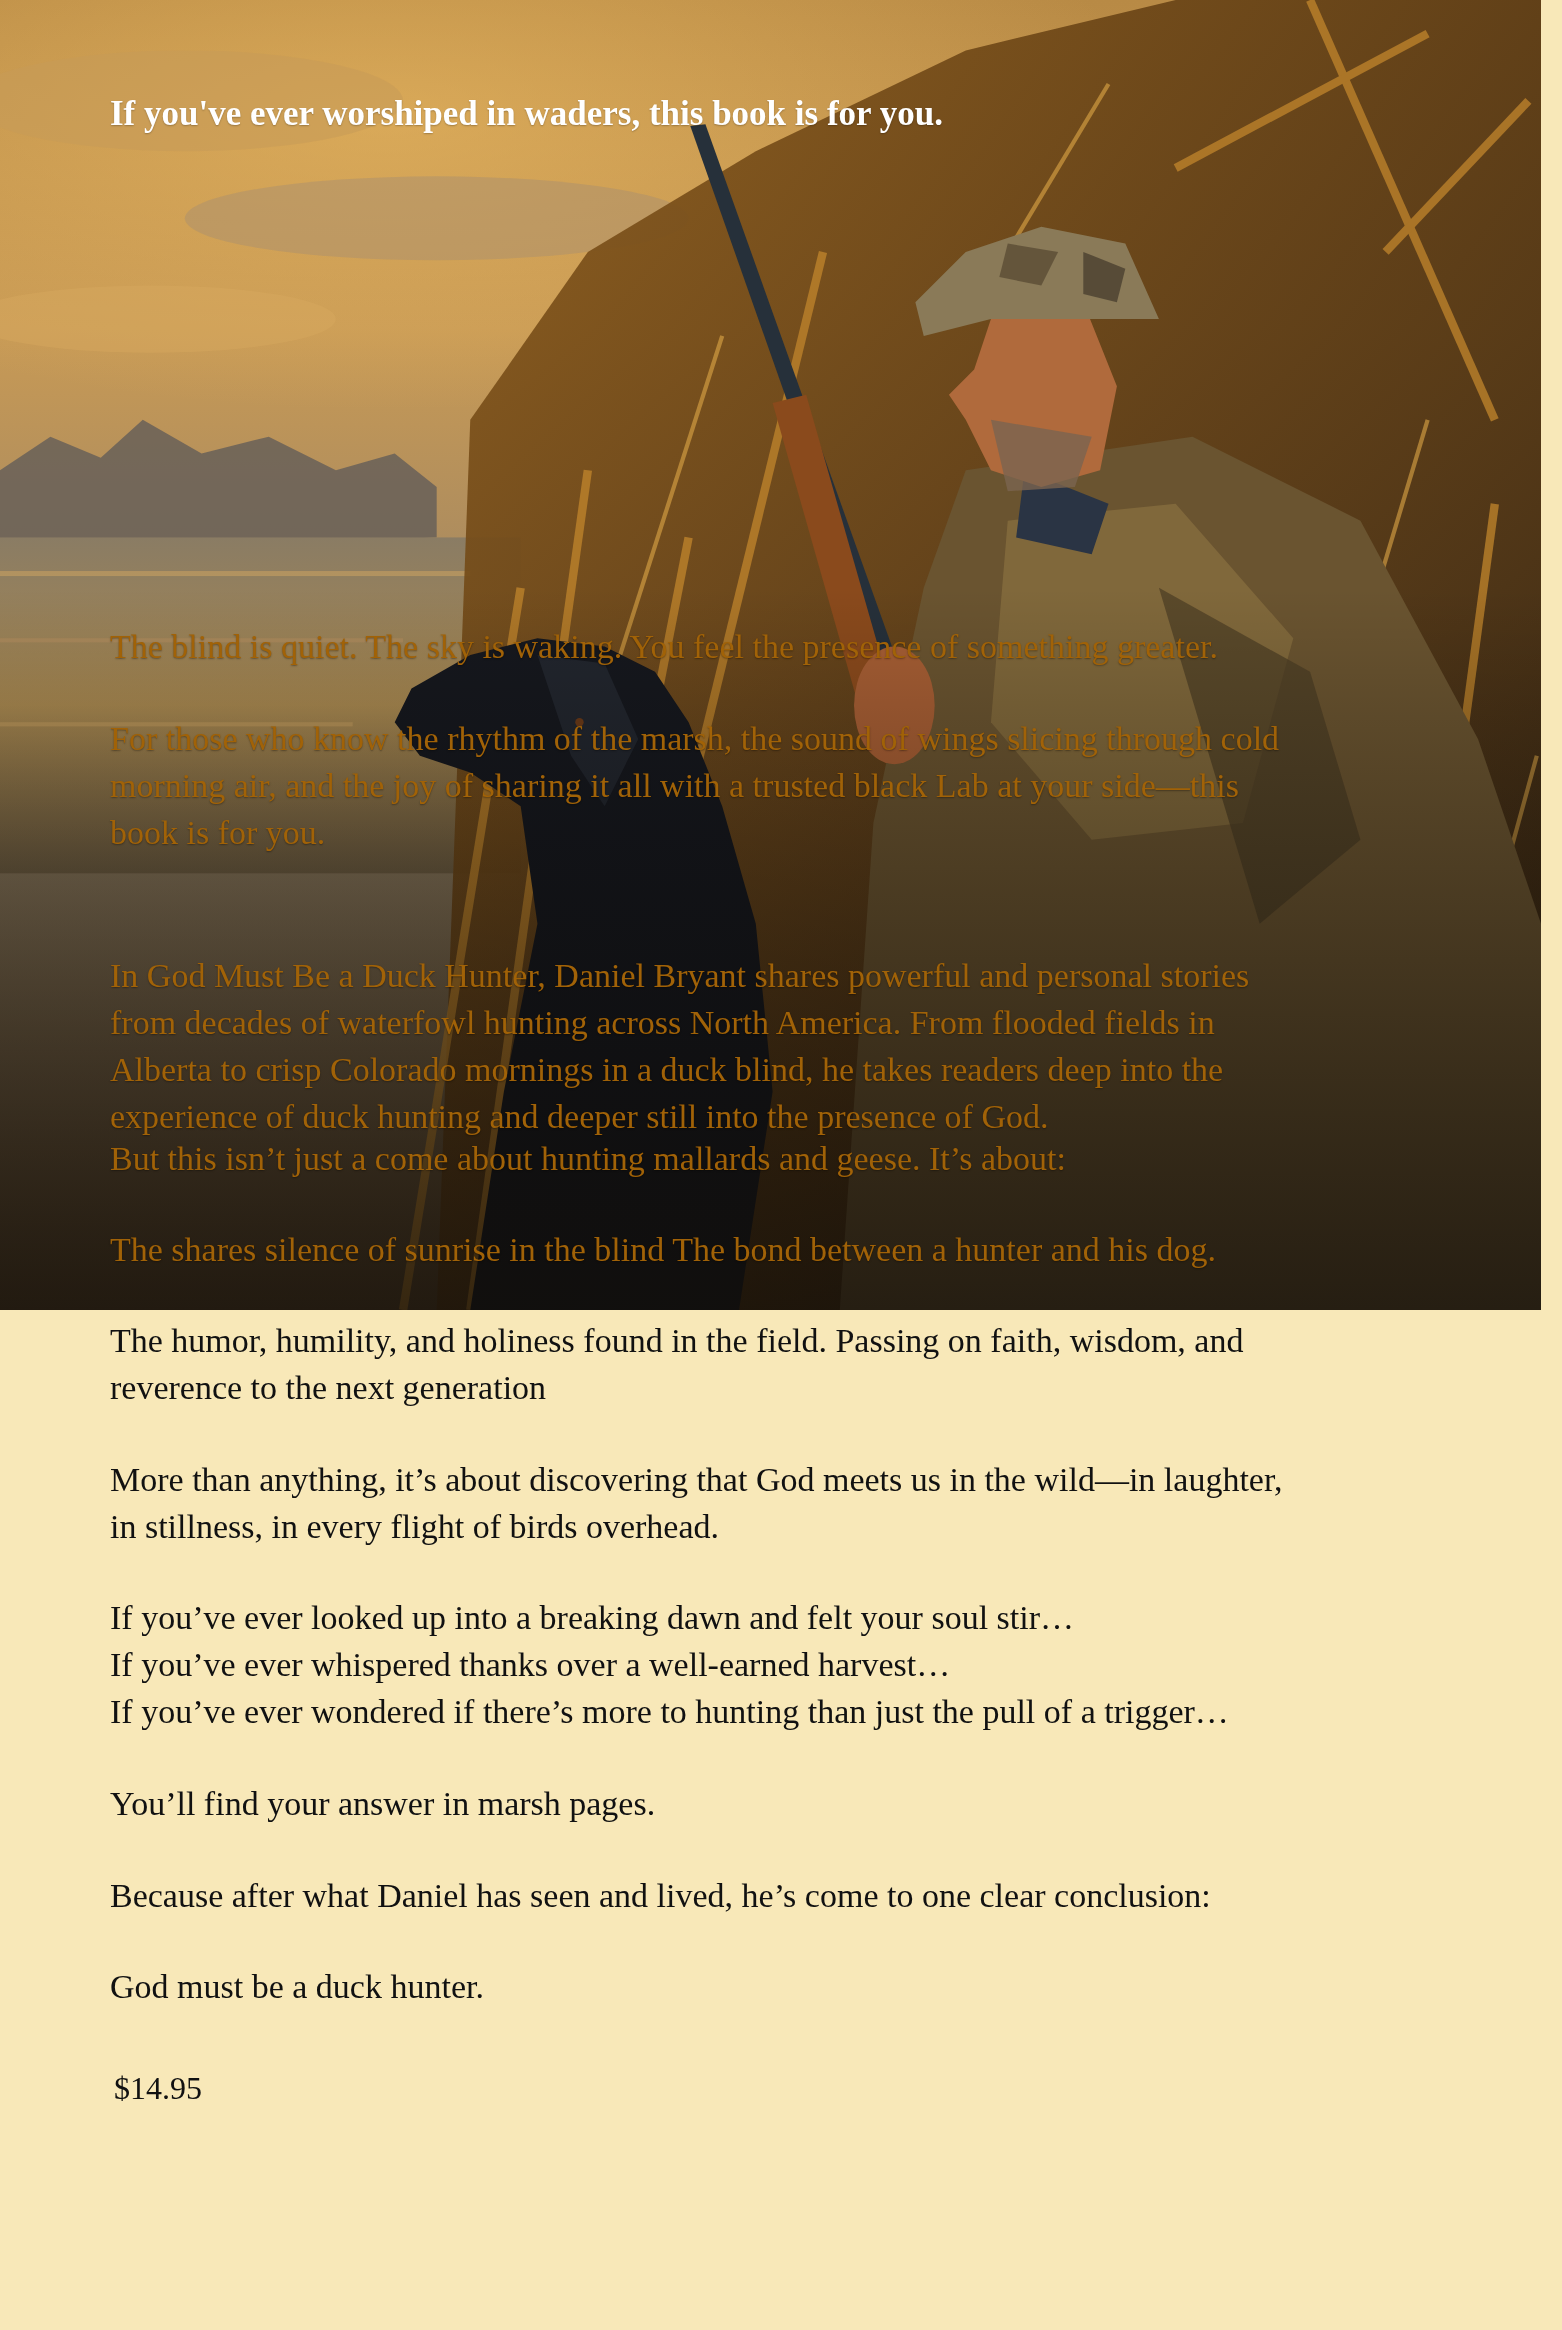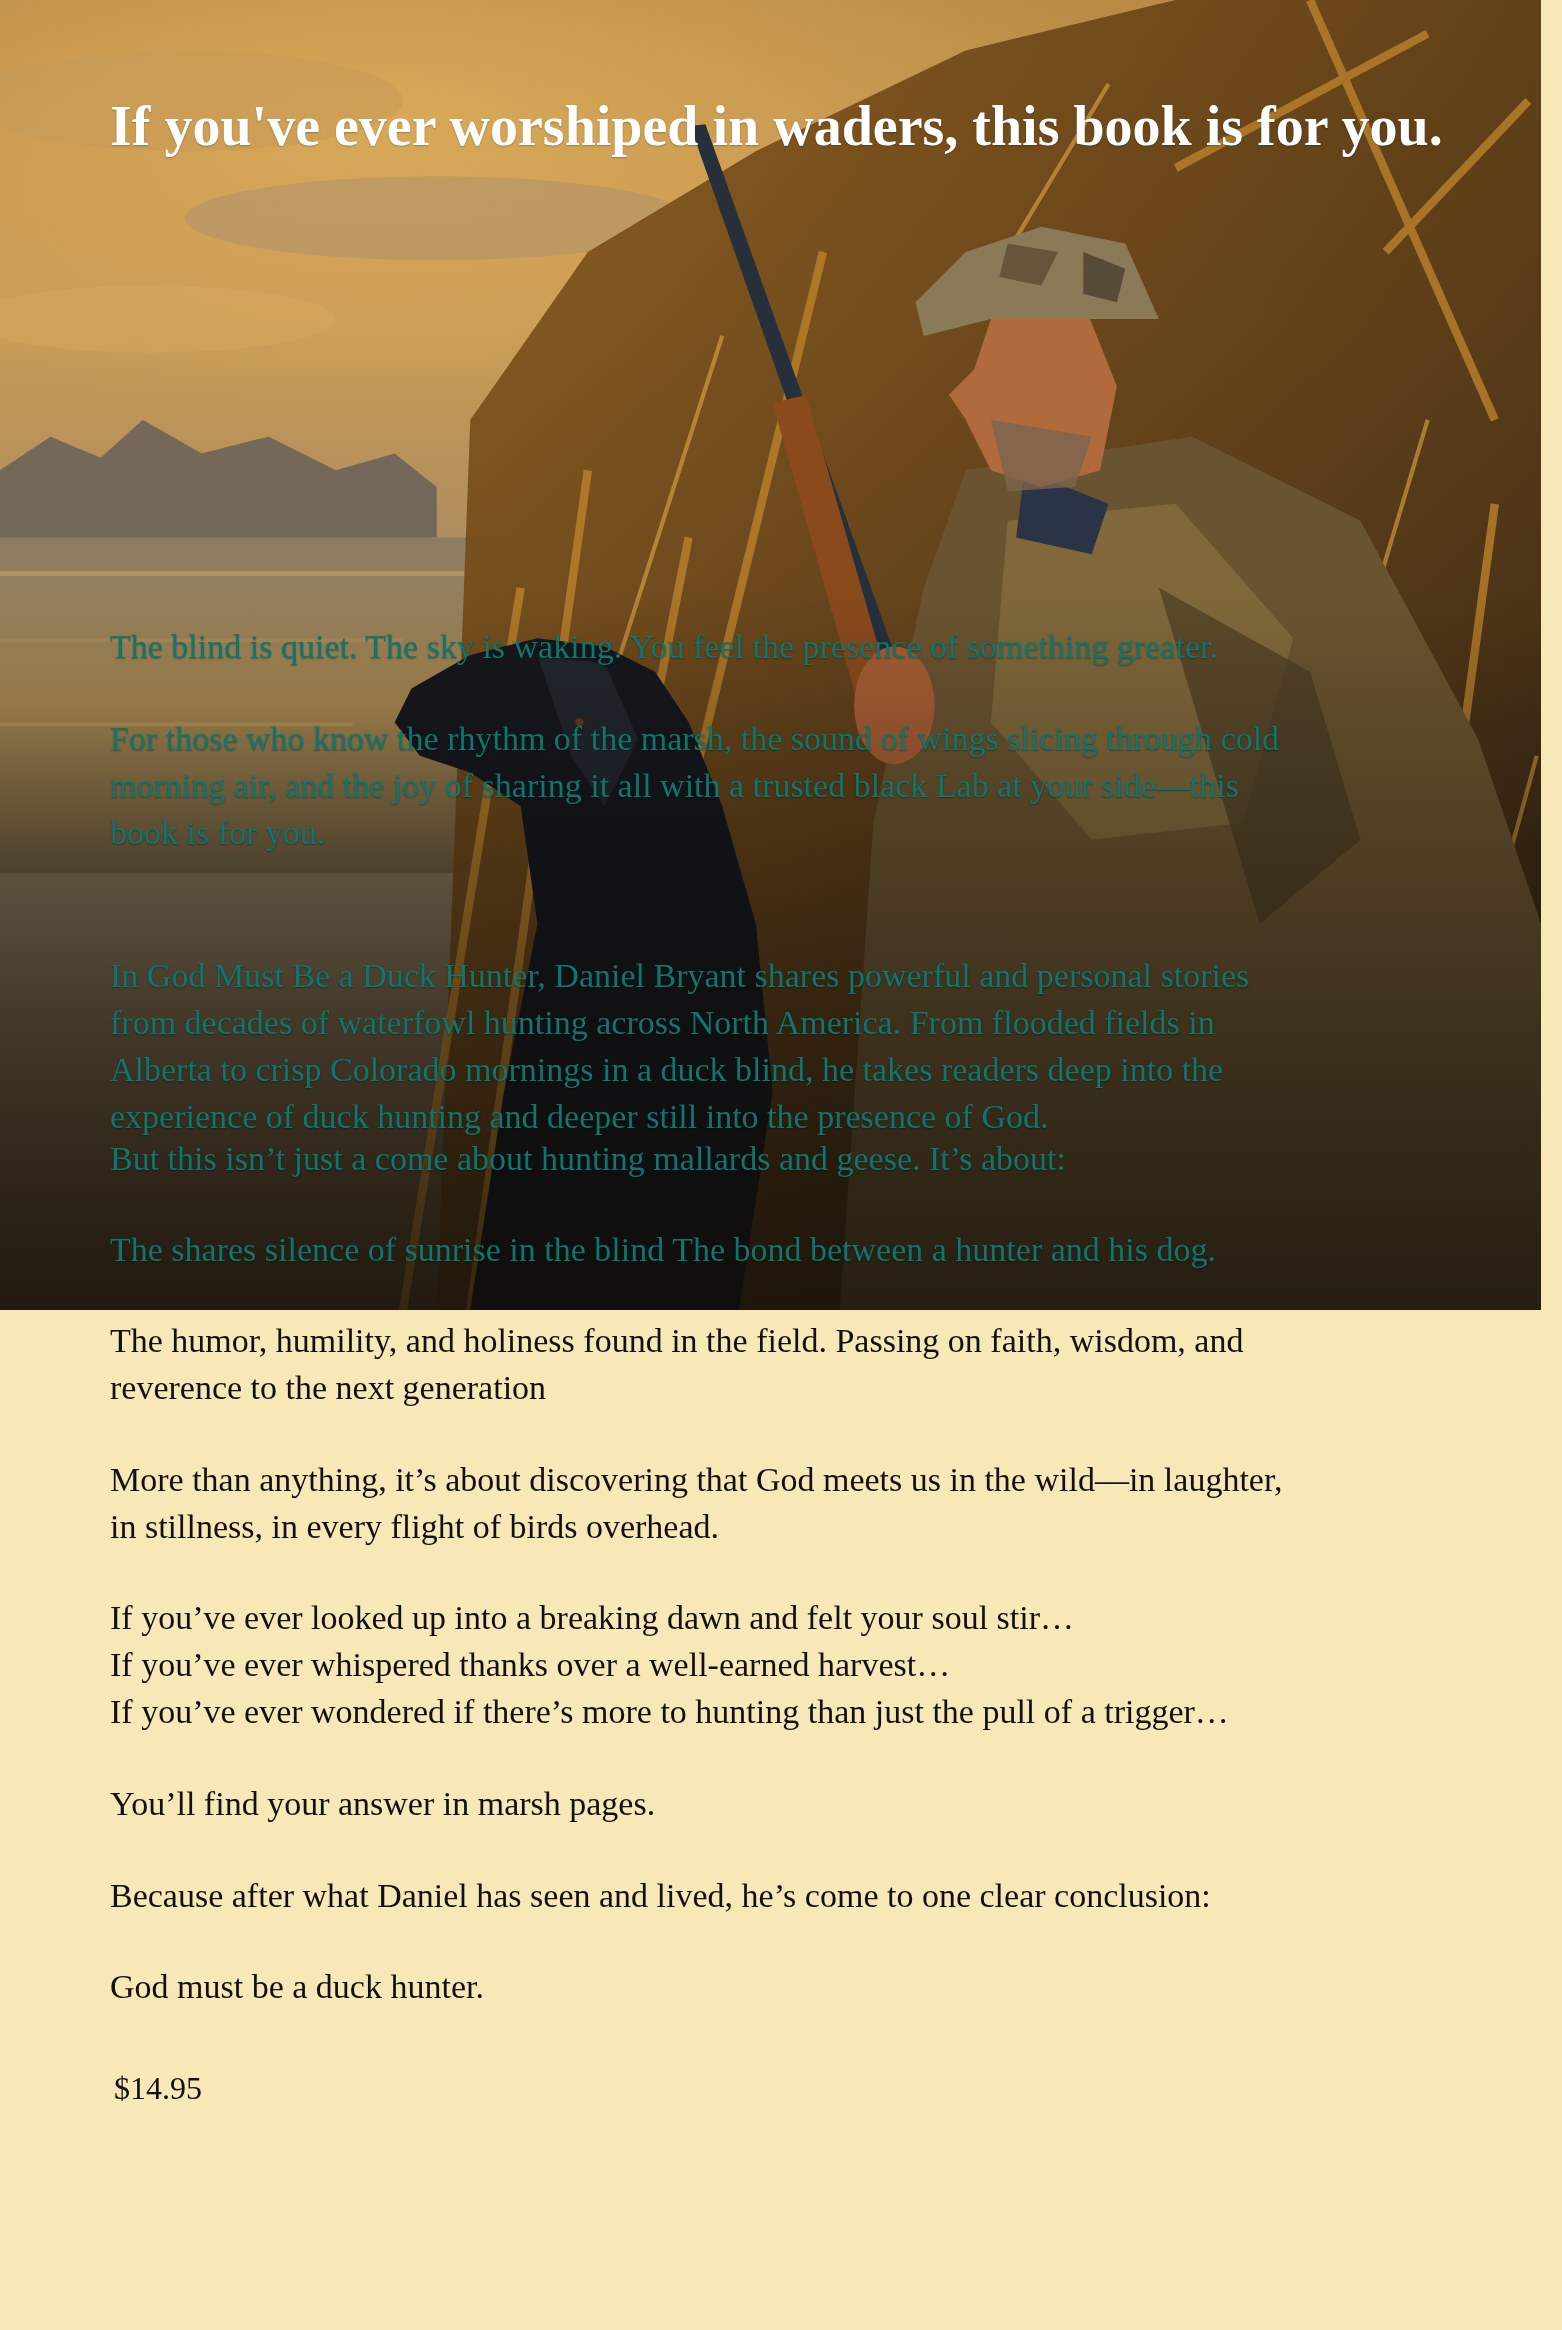--- a/index.html
+++ b/index.html
@@ -18,36 +18,36 @@
     height: 1310px;
     overflow: hidden;
     background: #6b4a22;
   }
   .painting svg { position: absolute; left: 0; top: 0; width: 100%; height: 100%; }
   .headline {
     position: absolute;
     left: 110px;
     top: 94px;
     margin: 0;
-    font-size: 56px;
+    font-size: 35px;
     font-weight: bold;
     color: #ffffff;
     white-space: nowrap;
     letter-spacing: 0px;
     text-shadow: 0 0.8px 1.7px rgba(0,0,0,0.25);
   }
   .copy {
     position: absolute;
     left: 110px;
     width: 1377px;
     font-size: 34px;
     line-height: 47px;
   }
   .copy p { margin: 0; white-space: pre-line; }
-  .on-image { color: #0f766e; text-shadow: 0 0.8px 1.7px rgba(0,0,0,0.35); }
+  .on-image { color: #a16207; text-shadow: 0 0.8px 1.7px rgba(0,0,0,0.35); }
   .on-cream { color: #111111; }
   .price {
     position: absolute;
     left: 114px;
     top: 2070px;
     font-size: 32px;
     color: #111111;
     margin: 0;
   }
 </style>

